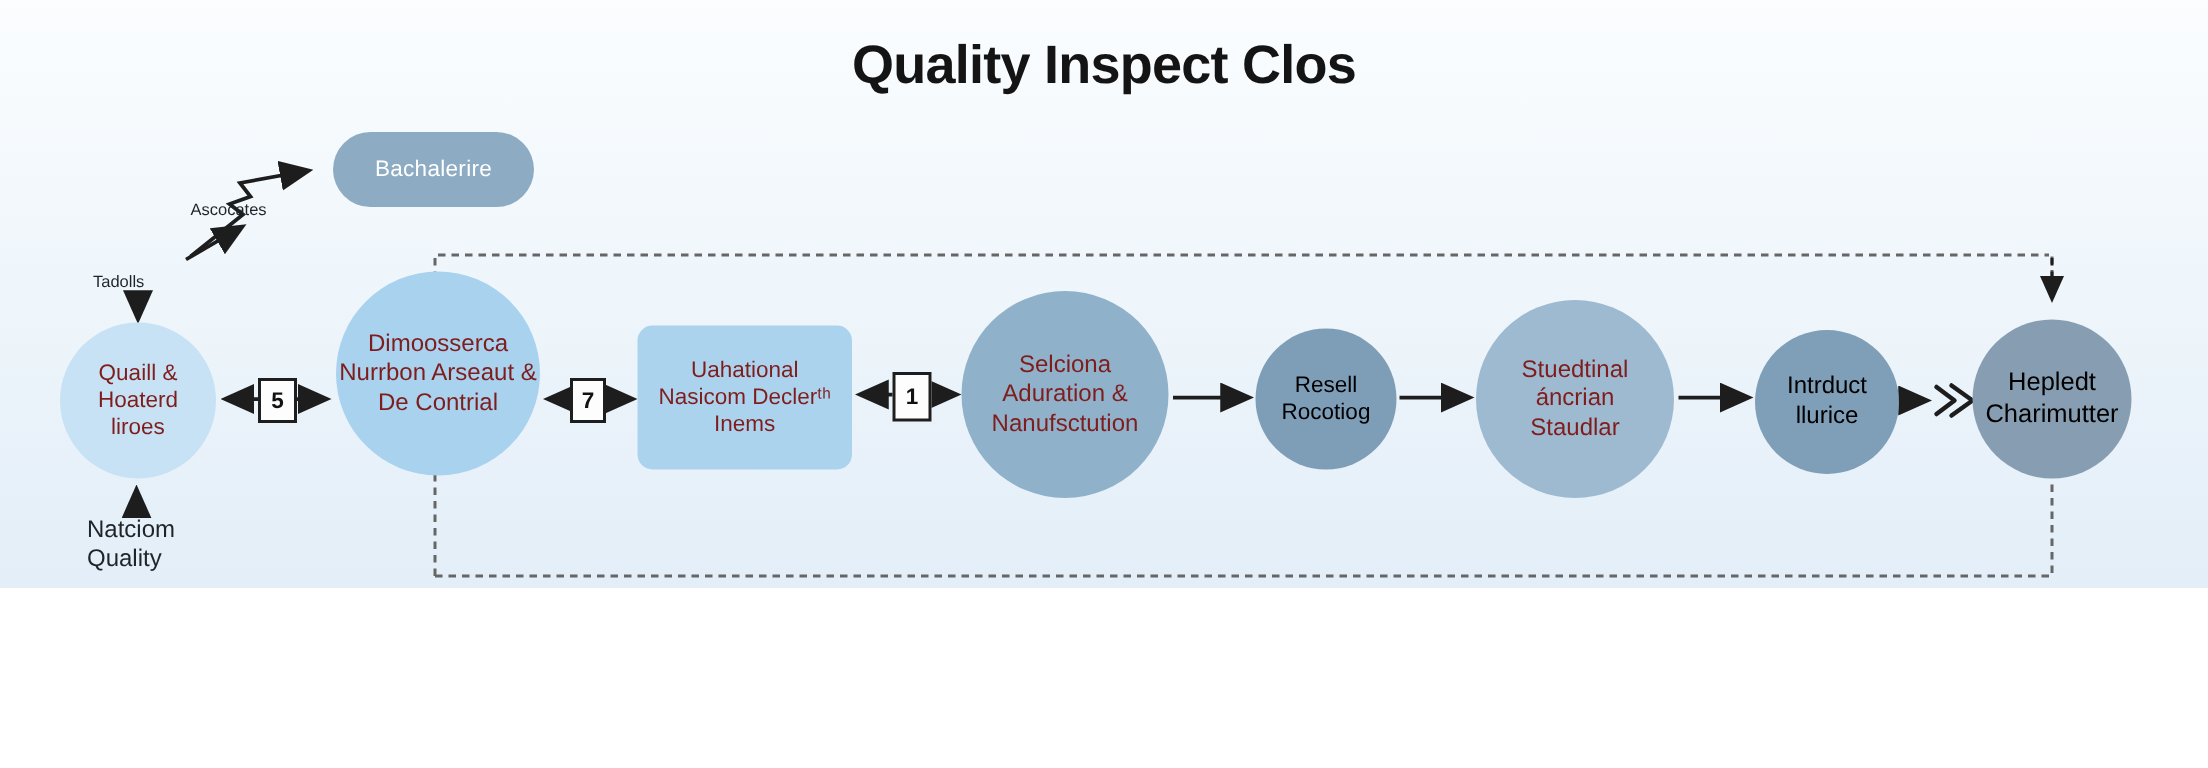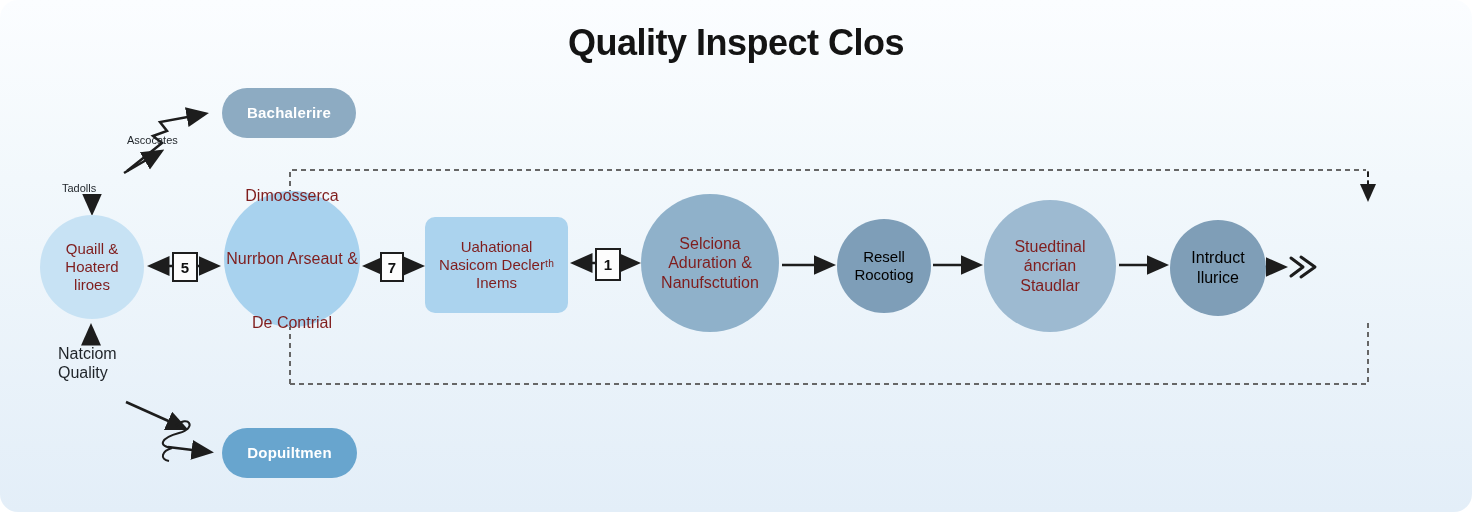--- a/index.html
+++ b/index.html
@@ -1,32 +1,31 @@
 <!DOCTYPE html>
 <html><head>
 <meta charset="utf-8">
 <style>
   html,body{margin:0;padding:0;background:#fff;}
   .stage{
-    position:relative;width:1472px;height:512px;overflow:hidden;
+    position:relative;width:1472px;height:392px;overflow:hidden;
     background:linear-gradient(180deg,#fbfdff 0%,#f2f8fc 35%,#e3eef8 100%);
     font-family:"Liberation Sans",sans-serif;
-    border-radius:18px;
   }
   .title{
     position:absolute;left:0;top:22px;width:100%;text-align:center;
     font-size:36px;font-weight:800;color:#141414;letter-spacing:-0.5px;
   }
   .layer{position:absolute;left:0;top:0;width:1472px;height:512px;}
   .node{
     position:absolute;display:flex;flex-direction:column;align-items:center;justify-content:center;
     text-align:center;color:#7f1d1d;line-height:1.22;
   }
   .circle{border-radius:50%;}
-  .pill{border-radius:26px;color:#fff;font-weight:700;font-size:15px;letter-spacing:.2px;}
+  .pill{border-radius:26px;color:#fff;font-weight:400;font-size:15px;letter-spacing:.2px;}
   .sq{border-radius:10px;}
   .dark{color:#000000;font-weight:400;}.t15{font-size:15px}.t16{font-size:16px}.t17{font-size:17px}
   .badge{
     position:absolute;background:#fdfdfd;border:2px solid #1e1e1e;color:#111;
     display:flex;align-items:center;justify-content:center;
     font-size:15px;font-weight:700;z-index:5;
   }
   .annot{position:absolute;color:#1f2429;font-size:11px;text-align:left;line-height:1.2;}
   .annot.big{font-size:16px;}
 </style>
@@ -79,21 +78,21 @@
   <div class="node pill" style="left:222px;top:88px;width:134px;height:50px;background:#8dabc2;">
     <span>Bachalerire</span>
   </div>
 
   <div class="node circle t15" style="left:40px;top:215px;width:104px;height:104px;background:#c7e2f4;">
     <span>Quaill &amp;</span>
     <span>Hoaterd</span>
     <span>liroes</span>
   </div>
 
-  <div class="node circle t16" style="left:224px;top:191px;width:136px;height:136px;background:#a8d2ee;gap:44px;">
+  <div class="node circle t16" style="left:224px;top:181px;width:136px;height:136px;background:#a8d2ee;">
     <span>Dimoosserca</span>
     <span>Nurrbon Arseaut &amp;</span>
     <span>De Contrial</span>
   </div>
 
   <div class="node sq t15" style="left:425px;top:217px;width:143px;height:96px;background:#abd3ee;">
     <span>Uahational</span>
     <span>Nasicom Declerᵗʰ</span>
     <span>Inems</span>
   </div>
@@ -113,20 +112,24 @@
     <span>Stuedtinal</span>
     <span>áncrian</span>
     <span>Staudlar</span>
   </div>
 
   <div class="node circle dark t16" style="left:1170px;top:220px;width:96px;height:96px;background:#7f9eb7;">
     <span>Intrduct</span>
     <span>llurice</span>
   </div>
 
+  <div class="node circle dark t17" style="left:1315px;top:213px;width:106px;height:106px;background:#879eb2;">
+    <span>Hepledt</span>
+    <span>Charimutter</span>
+  </div>
 
   <div class="node pill" style="left:222px;top:428px;width:135px;height:50px;background:#68a5ce;">
     <span>Dopuiltmen</span>
   </div>
 
   <div class="badge" style="left:172px;top:252px;width:22px;height:26px;">5</div>
   <div class="badge" style="left:380px;top:252px;width:20px;height:26px;">7</div>
   <div class="badge" style="left:595px;top:248px;width:22px;height:29px;">1</div>
 
   <div class="annot" style="left:127px;top:134px;width:72px;">Ascocates</div>

